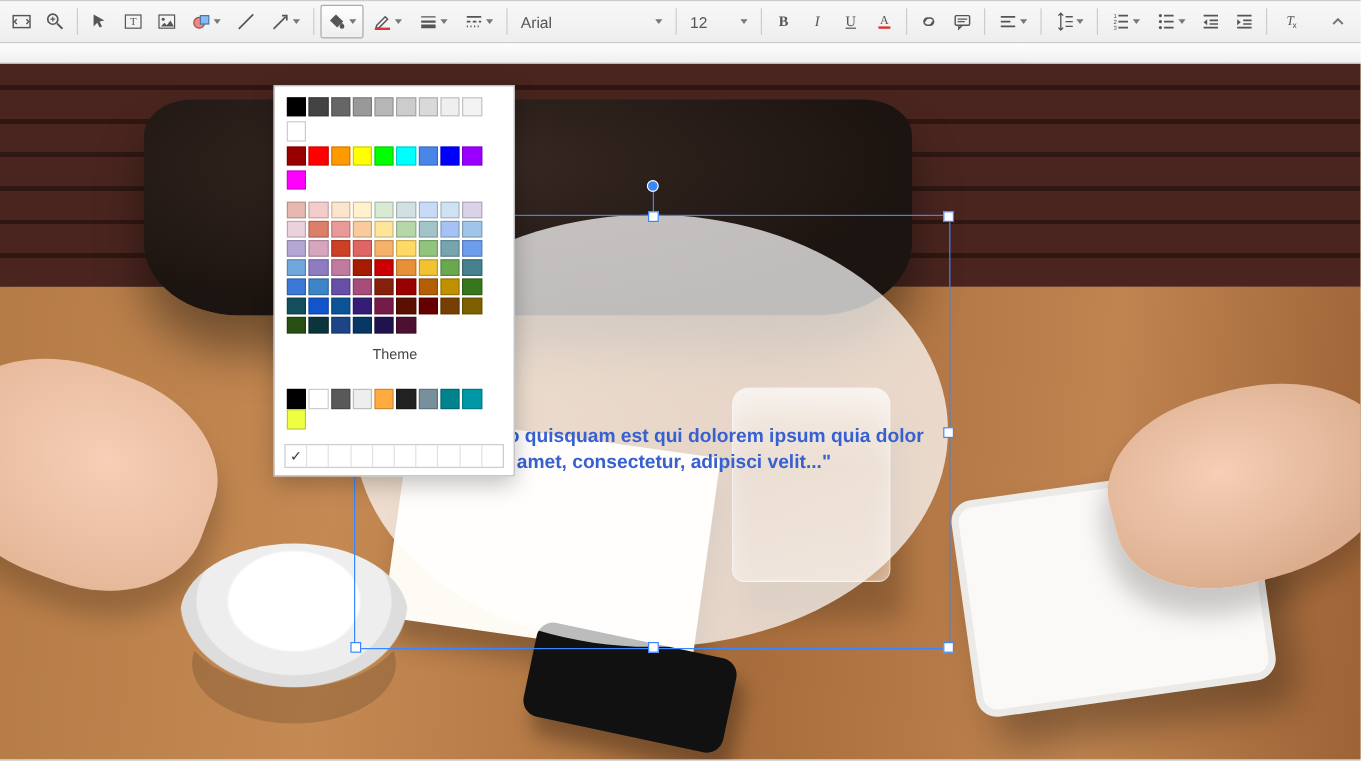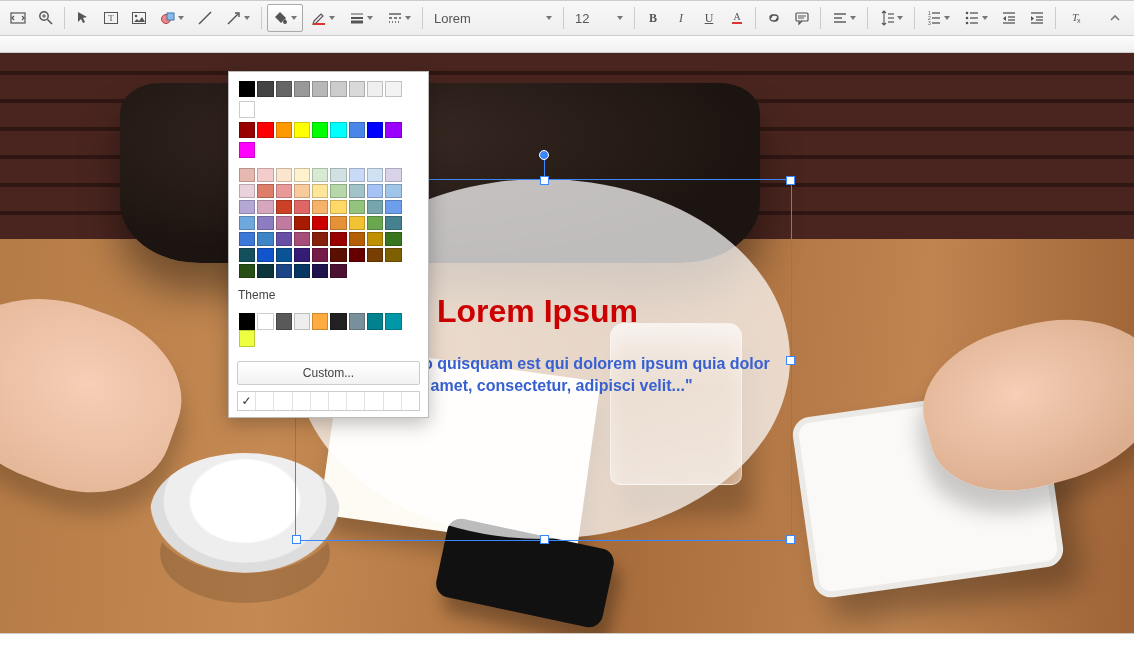--- a/index.html
+++ b/index.html
@@ -245,21 +245,21 @@
   .cp-grid.standard{row-gap:4px;}
   .sw{
     width:16.3px;height:16.3px;
     border:1px solid rgba(0,0,0,.2);
     box-sizing:border-box;
     margin:0 1px;
     cursor:pointer;
   }
   .cp-grid.shades .sw{height:14px;margin-bottom:2px;}
   .cp-grid.theme .sw{height:17px;}
-  .cp-section{font-size:12px;margin:6px 0 9px 1px;color:#444;}
+  .cp-section{font-size:12px;margin:6px 0 20px 1px;color:#444;text-align:center;}
   .cp-custom-btn{
     text-align:center;
     font-size:12px;
     color:#444;
     border:1px solid #ccc;
     border-radius:2px;
     background:linear-gradient(#fff,#f2f2f2);
     padding:4px 0;
     margin:2px 0 6px;
     cursor:pointer;
@@ -365,21 +365,21 @@
   <div class="tb-btn with-caret">
       <svg class="icon" viewBox="0 0 16 16">
         <line x1="2" y1="4" x2="14" y2="4" stroke="#555" stroke-width="1.4"></line>
         <line x1="2" y1="8" x2="14" y2="8" stroke="#555" stroke-width="1.4" stroke-dasharray="3,2"></line>
         <line x1="2" y1="12" x2="14" y2="12" stroke="#555" stroke-width="1.4" stroke-dasharray="1,2"></line>
       </svg>
       <span class="caret"></span>
     </div>
   <span class="tb-sep"></span>
   <div class="tb-combo" style="width:118px">
-      <span>Lorem</span>
+      <span>Arial</span>
       <span class="caret"></span>
     </div>
   <span class="tb-sep"></span>
   <div class="tb-combo" style="width:48px">
       <span>12</span>
       <span class="caret"></span>
     </div>
   <span class="tb-sep"></span>
   <div class="tb-btn">
       <span style="font-weight:bold;font-family:serif">B</span>
@@ -495,21 +495,20 @@
         <div class="prop notebook"></div>
         <div class="prop cup"></div>
         <div class="prop glass"></div>
         <div class="prop phone"></div>
         <div class="prop tablet"></div>
         <div class="prop hand-r"></div>
       </div>
 
       <div class="ellipse" style="left:295px;top:126px;width:495px;height:360px"></div>
 
-      <div class="title-text" style="left:437px;top:240px">Lorem Ipsum</div>
       <div class="sub-text" style="left:330px;top:300px">"Neque porro quisquam est qui dolorem ipsum quia dolor sit amet, consectetur, adipisci velit..."</div>
 
       <div class="sel" style="left:295px;top:126px;width:495px;height:360px">
         <div class="rot-line" style="top:-26px;height:26px"></div>
         <div class="rot-handle" style="top:-30px"></div>
         <div class="handle" style="left:-4px;top:-4px"></div>
         <div class="handle" style="left:calc(50% - 4px);top:-4px"></div>
         <div class="handle" style="right:-4px;top:-4px"></div>
         <div class="handle" style="left:-4px;top:calc(50% - 4px)"></div>
         <div class="handle" style="right:-4px;top:calc(50% - 4px)"></div>
@@ -615,21 +614,20 @@
         <div class="sw" style="background: rgb(89, 89, 89);"></div>
         <div class="sw" style="background: rgb(238, 238, 238);"></div>
         <div class="sw" style="background: rgb(255, 171, 64);"></div>
         <div class="sw" style="background: rgb(33, 33, 33);"></div>
         <div class="sw" style="background: rgb(120, 144, 156);"></div>
         <div class="sw" style="background: rgb(0, 131, 143);"></div>
         <div class="sw" style="background: rgb(0, 151, 167);"></div>
         <div class="sw" style="background: rgb(238, 255, 65);"></div>
       </div>
     <div style="height:10px"></div>
-    <div class="cp-custom-btn">Custom...</div>
     <div class="cp-checkrow">
       <div class="cell">✓</div>
       <div class="cell"></div>
       <div class="cell"></div>
       <div class="cell"></div>
       <div class="cell"></div>
       <div class="cell"></div>
       <div class="cell"></div>
       <div class="cell"></div>
       <div class="cell"></div>

